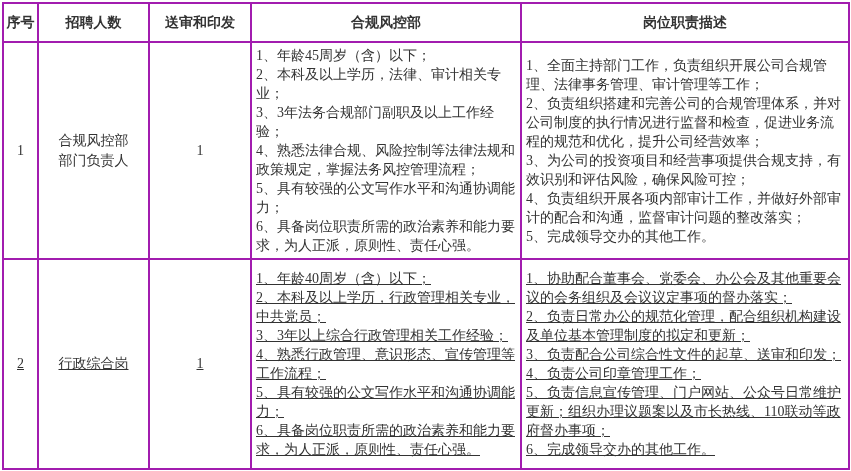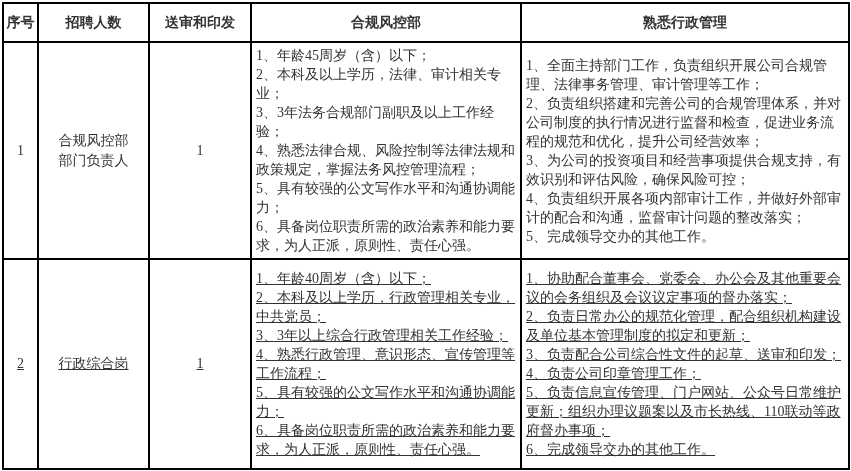--- a/index.html
+++ b/index.html
@@ -15,21 +15,21 @@
     color: #333333;
   }
   table.recruit-table {
     border-collapse: collapse;
     table-layout: fixed;
     margin: 2px 0 0 2px;
     width: 846px;
   }
   .recruit-table th,
   .recruit-table td {
-    border: 2px solid #000000;
+    border: 2px solid #a21caf;
     overflow: hidden;
   }
   .recruit-table th {
     height: 37px;
     font-size: 14px;
     font-weight: bold;
     text-align: center;
     vertical-align: middle;
     padding: 0 2px;
     color: #333333;
@@ -64,21 +64,21 @@
     <col style="width:102px">
     <col style="width:270px">
     <col style="width:328px">
   </colgroup>
   <thead>
     <tr>
       <th>序号</th>
       <th>招聘人数</th>
       <th>送审和印发</th>
       <th>合规风控部</th>
-      <th>熟悉行政管理</th>
+      <th>岗位职责描述</th>
     </tr>
   </thead>
   <tbody>
     <tr class="data-row-1">
       <td class="cell-center">1</td>
       <td class="cell-center">合规风控部
 部门负责人</td>
       <td class="cell-center">1</td>
       <td class="cell-text">1、年龄45周岁（含）以下；
 2、本科及以上学历，法律、审计相关专业；

